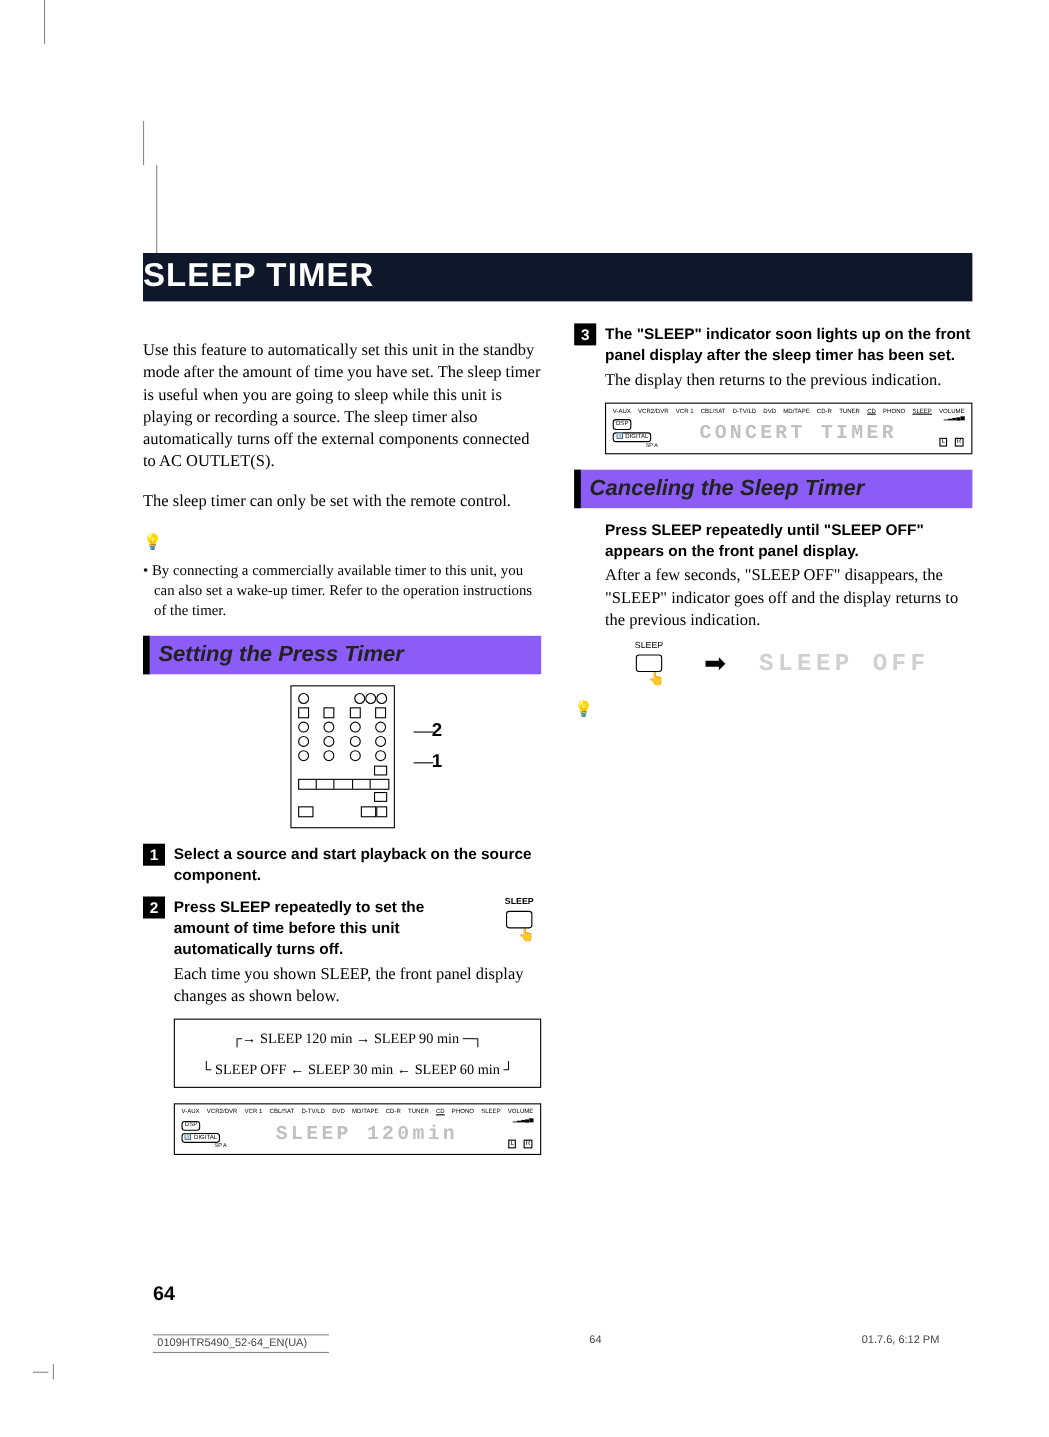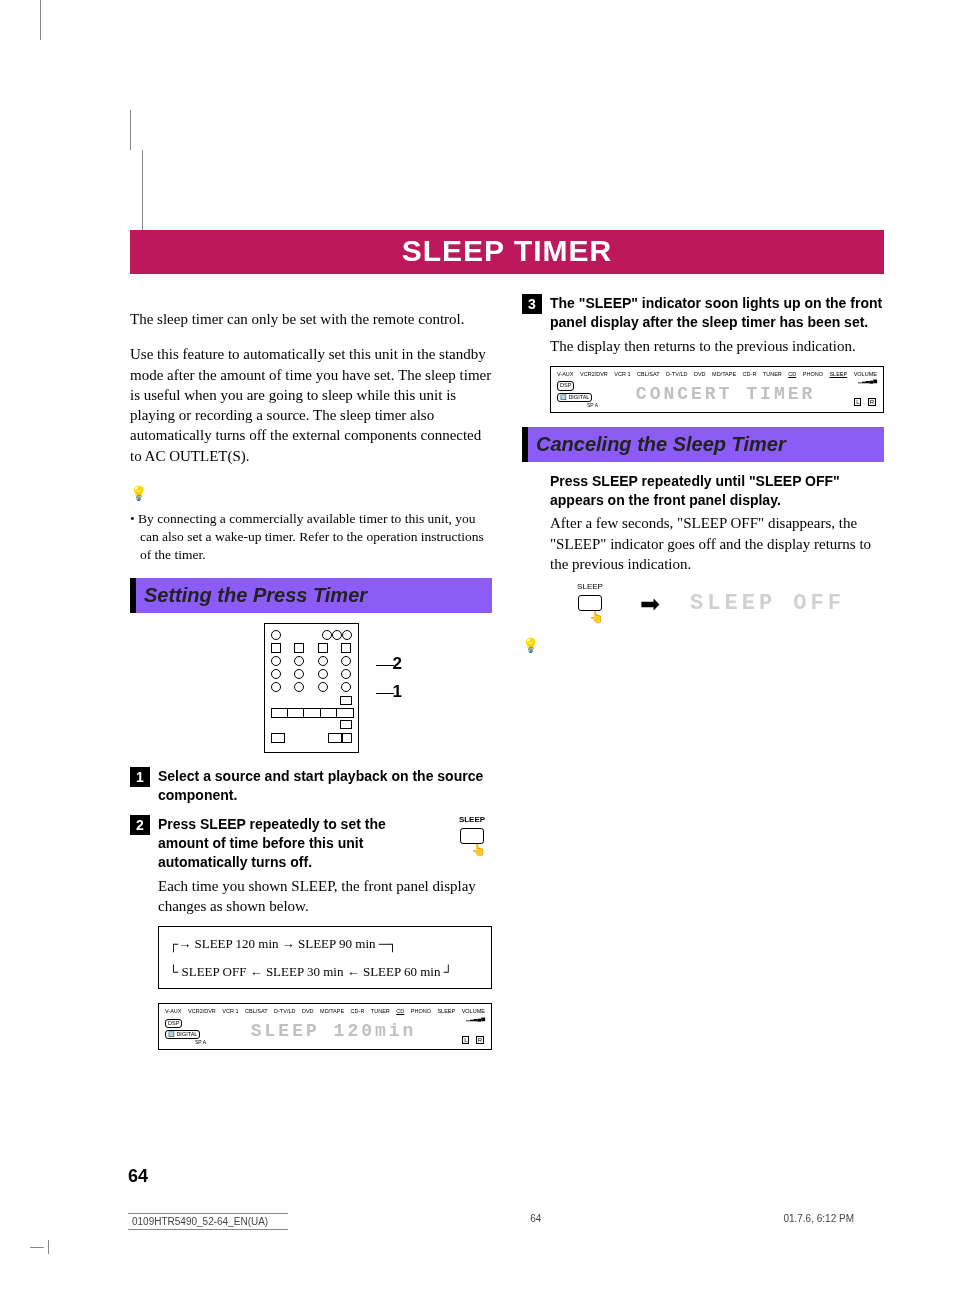--- a/index.html
+++ b/index.html
@@ -16,23 +16,22 @@
     min-height: 1260px;
     position: relative;
   }
   .crop-top, .crop-bottom { position: absolute; }
   .crop-top { top: 0; left: 40px; width: 12px; height: 40px; border-left: 1px solid #888; }
   .crop-top2 { top: 0; left: 54px; width: 12px; height: 40px; border-left: 1px solid #888; }
   .crop-tr { top: 0; right: 40px; width: 12px; height: 40px; border-right: 1px solid #888; }
   .crop-tr2 { top: 0; right: 54px; width: 12px; height: 40px; border-right: 1px solid #888; }
 
   .title-bar {
-    background: #be185d;
+    background: #0f172a;
     color: #fff;
-    text-align: center;
     font-family: Arial, Helvetica, sans-serif;
     font-weight: bold;
     font-size: 30px;
     letter-spacing: 1px;
     padding: 4px 0 6px 0;
     margin-bottom: 20px;
   }
   .cols {
     display: flex;
     gap: 30px;
@@ -127,20 +126,21 @@
   }
   .sleep-btn .b { width: 22px; height: 14px; border: 1px solid #000; border-radius: 3px; margin: 2px auto 0 auto; position: relative;}
   .sleep-btn .hand { font-size: 12px; display:block; margin-top:-2px; margin-left:14px;}
 
   .cycle {
     border: 1px solid #000;
     padding: 8px 10px;
     font-size: 13px;
     margin: 10px 0 14px 28px;
     font-family: "Times New Roman", serif;
+    text-align: center;
   }
   .cycle .r1, .cycle .r2 { white-space: nowrap; }
   .cycle .r1 { margin-bottom: 10px;}
   .display {
     border: 1px solid #000;
     margin: 10px 0 10px 28px;
     padding: 4px 6px 2px 6px;
     font-family: Arial, sans-serif;
     box-sizing: border-box;
   }
@@ -169,21 +169,21 @@
     letter-spacing: 4px;
     color: #d0d0d0;
     font-weight: bold;
     white-space: nowrap;
   }
   .cancel-flow { display: flex; align-items: center; gap: 30px; margin: 8px 0 8px 20px;}
   .arrow-big { font-size: 24px; }
   .footer {
     position: absolute;
     bottom: 30px;
-    left: 128px;
+    left: 139px;
     right: 70px;
     margin-top: 47px;
   }
   .page-num {
     font-family: Arial, Helvetica, sans-serif;
     font-weight: bold;
     font-size: 18px;
   }
   .print-line {
     display: flex;
@@ -208,22 +208,22 @@
   <div class="crop-top"></div>
     <div class="crop-top2"></div>
   <div class="crop-tr"></div>
     <div class="crop-tr2"></div>
 
   <div class="title-bar">SLEEP TIMER</div>
 
   <div class="cols">
 
     <div class="col">
+      <p>Use this feature to automatically set this unit in the standby mode after the amount of time you have set. The sleep timer is useful when you are going to sleep while this unit is playing or recording a source. The sleep timer also automatically turns off the external components connected to AC OUTLET(S).</p>
       <p>The sleep timer can only be set with the remote control.</p>
-      <p>Use this feature to automatically set this unit in the standby mode after the amount of time you have set. The sleep timer is useful when you are going to sleep while this unit is playing or recording a source. The sleep timer also automatically turns off the external components connected to AC OUTLET(S).</p>
       <span class="tip-icon">💡</span>
       <ul class="note-list">
         <li>By connecting a commercially available timer to this unit, you can also set a wake-up timer. Refer to the operation instructions of the timer.</li>
       </ul>
 
       <div class="section-head">Setting the Press Timer</div>
 
       <div style="position:relative; width:130px; margin:0 auto;">
         <div class="remote-fig">
           <div class="row">

